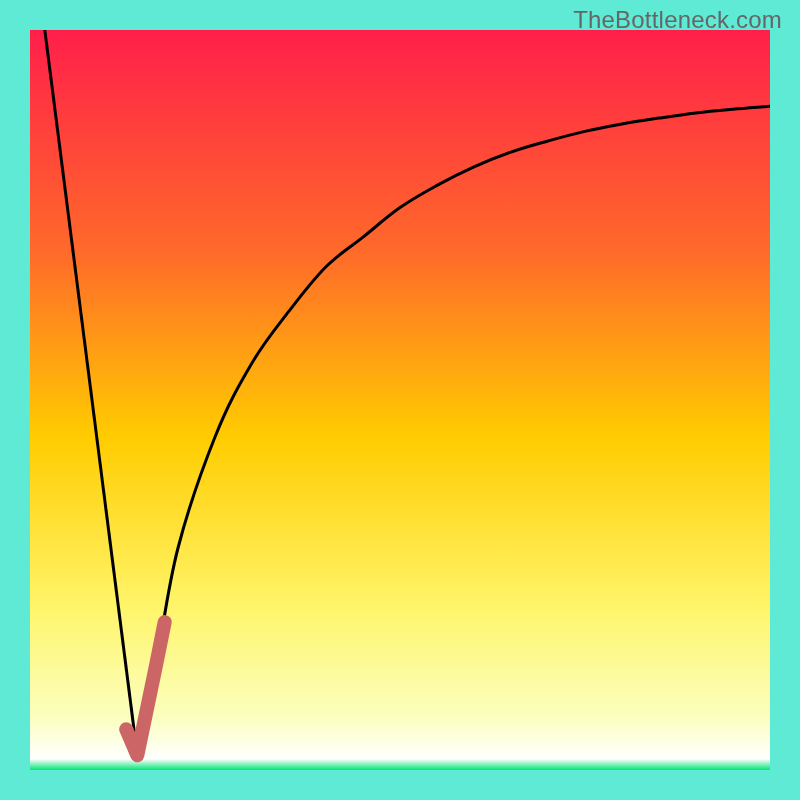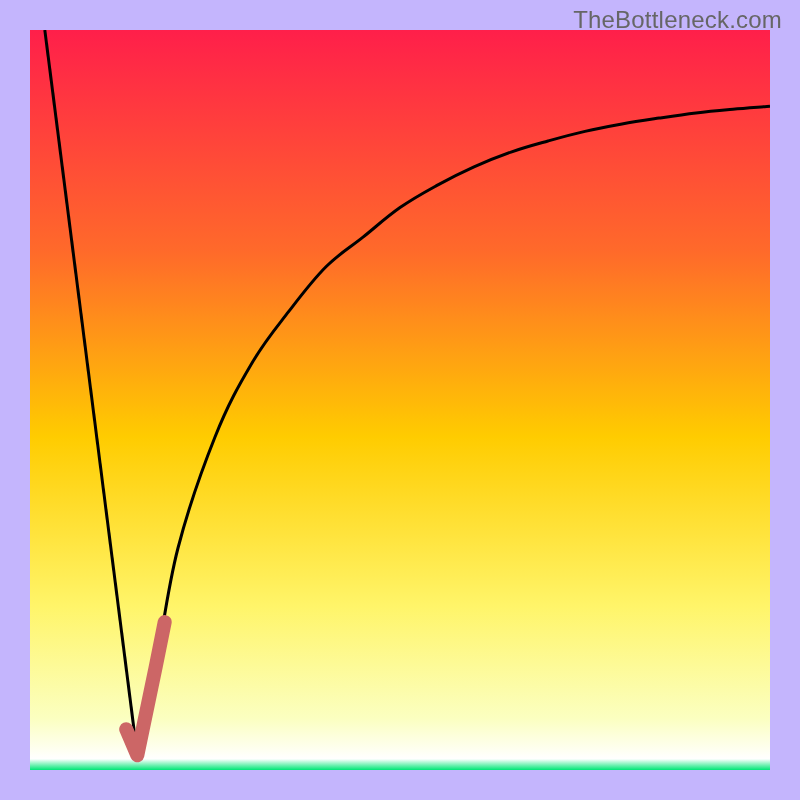--- a/index.html
+++ b/index.html
@@ -7,21 +7,21 @@
     padding: 0;
     width: 800px;
     height: 800px;
     background: #000;
     overflow: hidden;
   }
   .frame {
     position: relative;
     width: 800px;
     height: 800px;
-    background: #c4b5fd;
+    background: #5eead4;
   }
   .plot-area {
     position: absolute;
     left: 30px;
     top: 30px;
     width: 740px;
     height: 740px;
     overflow: hidden;
   }
   .gradient-bg {

